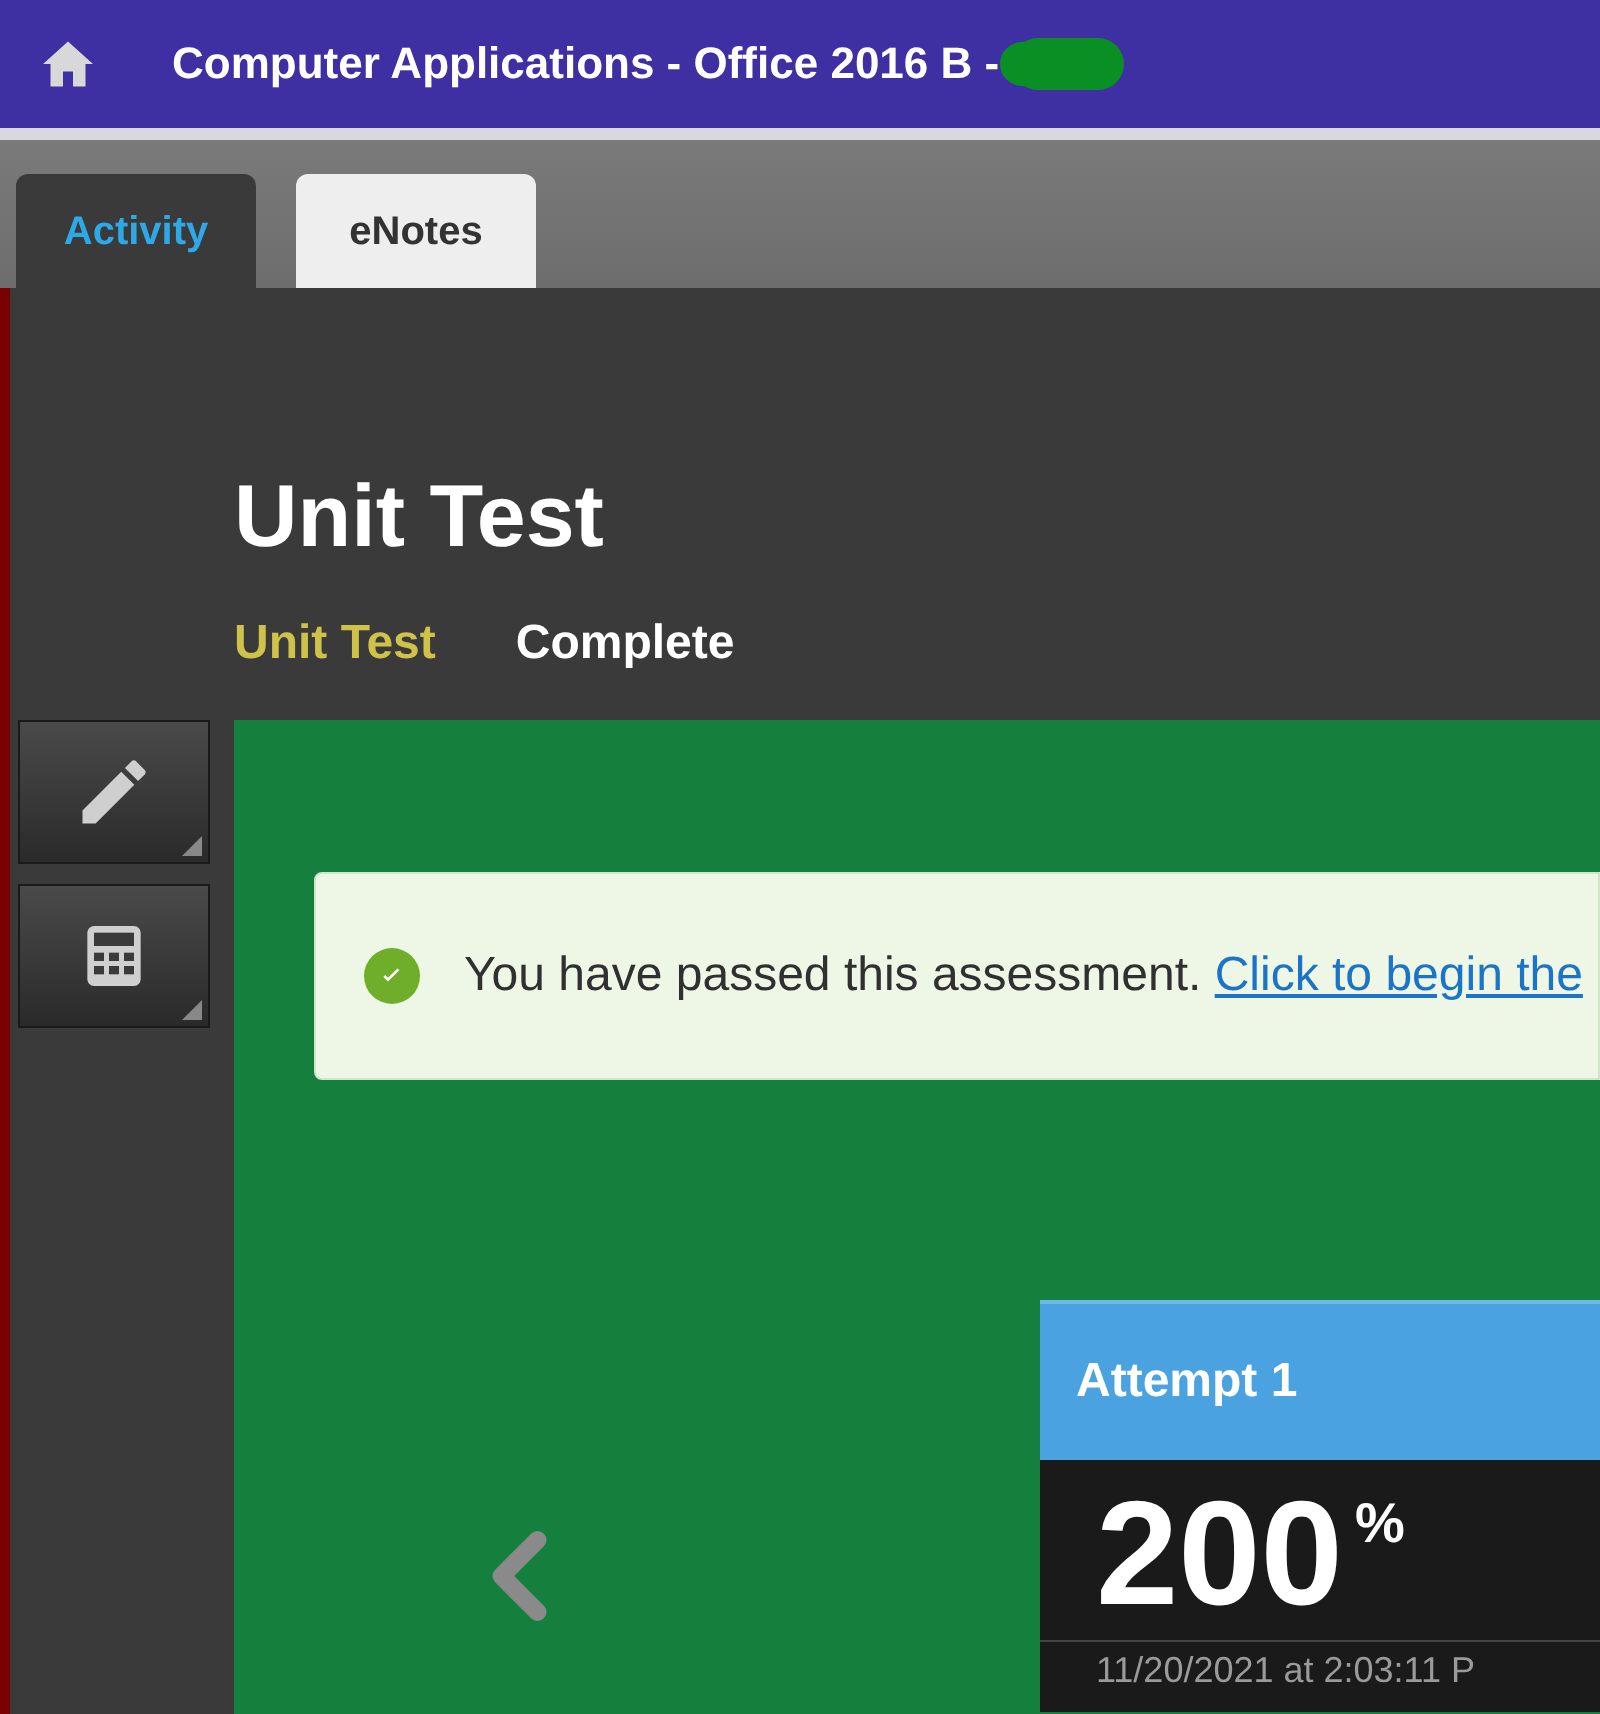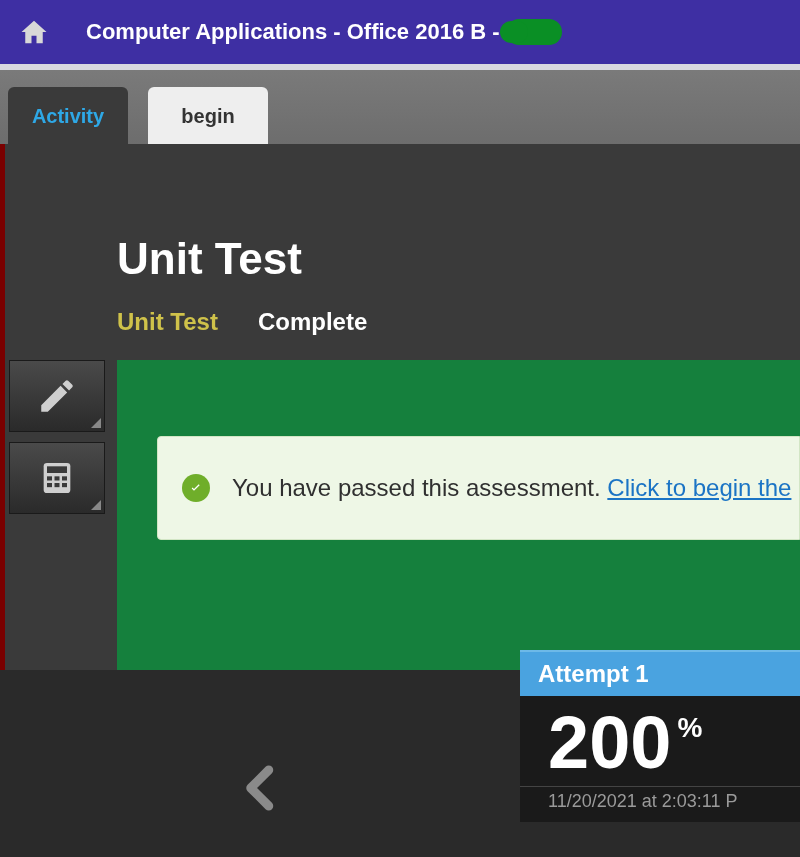--- a/index.html
+++ b/index.html
@@ -1,18 +1,18 @@
 <!DOCTYPE html>
 <html><head>
 <meta charset="utf-8">
 <style>
   * { box-sizing: border-box; margin: 0; padding: 0; }
   html, body { width: 800px; height: 857px; overflow: hidden; font-family: Arial, Helvetica, sans-serif; background:#2a2a2a; }
   .left-red { position:absolute; left:0; top:0; width:5px; height:100%; background:#7a0000; }
-  .root { position:relative; width:800px; height:670px; }
+  .root { position:relative; width:800px; height:857px; }
 
   
   .header { position:absolute; top:0; left:0; right:0; height:64px; background:#3e2fa3; display:flex; align-items:center; padding-left:14px; color:#fff; }
   .home-btn { width:40px; height:40px; display:flex; align-items:center; justify-content:center; cursor:pointer; }
   .course-title { margin-left:32px; font-size:22px; font-weight:bold; color:#fff; display:flex; align-items:center; }
   .redact { display:inline-block; width:56px; height:26px; background:#0a8f25; border-radius:13px; margin-left:6px; position:relative; }
   .redact::before { content:""; position:absolute; left:-6px; top:2px; width:28px; height:22px; background:#0a8f25; border-radius:12px; }
 
   
   .tabstrip { position:absolute; top:64px; left:0; right:0; height:80px; background:linear-gradient(#7a7a7a,#6d6d6d); border-top:6px solid #d9d8e0; }
@@ -38,21 +38,21 @@
   .canvas { position:absolute; left:112px; right:0; top:216px; bottom:0; background:#15803d; }
 
   
   .banner { position:absolute; left:40px; right:0; top:76px; height:104px; background:#eef7e6; border:1px solid #d2e6c5; border-radius:4px 0 0 4px; display:flex; align-items:center; padding-left:24px; font-size:24px; color:#303030; }
   .check { width:28px; height:28px; border-radius:50%; background:#6fae2a; margin-right:22px; display:flex; align-items:center; justify-content:center; flex:0 0 28px; }
   .banner a { color:#1b74c5; text-decoration:underline; cursor:pointer; white-space:nowrap; }
   .banner-text { white-space:nowrap; }
 
   
   .attempt-card { position:absolute; right:0; top:290px; width:280px; background:#1a1a1a; }
-  .attempt-head { background:#4aa3e0; color:#fff; font-weight:bold; font-size:24px; padding:8px 18px; border-top:2px solid #6db9e8; }
+  .attempt-head { background:#4aa3e0; color:#fff; font-weight:bold; font-size:24px; padding:25px 18px; border-top:2px solid #6db9e8; }
   .attempt-score { color:#fff; padding:10px 28px 6px 28px; display:flex; align-items:flex-start; }
   .score-num { font-size:74px; font-weight:bold; line-height:1; }
   .score-pct { font-size:28px; font-weight:bold; margin-left:6px; margin-top:6px; }
   .attempt-ts { color:#9a9a9a; font-size:18px; padding:4px 10px 10px 28px; border-top:1px solid #444; white-space:nowrap; }
 
   
   .chev-left { position:absolute; left:110px; top:388px; width:70px; height:80px; cursor:pointer; display:flex; align-items:center; justify-content:center; }
 </style>
 </head>
 <body>
@@ -71,21 +71,21 @@
       <span class="redact"></span>
     </div>
   </div>
 
   <div class="tabstrip">
     <div class="tabstrip-inner">
       <div class="tab tab-active">
         <span>Activity</span>
       </div>
       <div class="tab tab-inactive">
-        <span>begin</span>
+        <span>eNotes</span>
       </div>
     </div>
   </div>
 
   <div class="body-area">
 
     <div class="title-block">
       <h1>Unit Test</h1>
       <div class="sub-row">
         <span class="sub-title">Unit Test</span>

